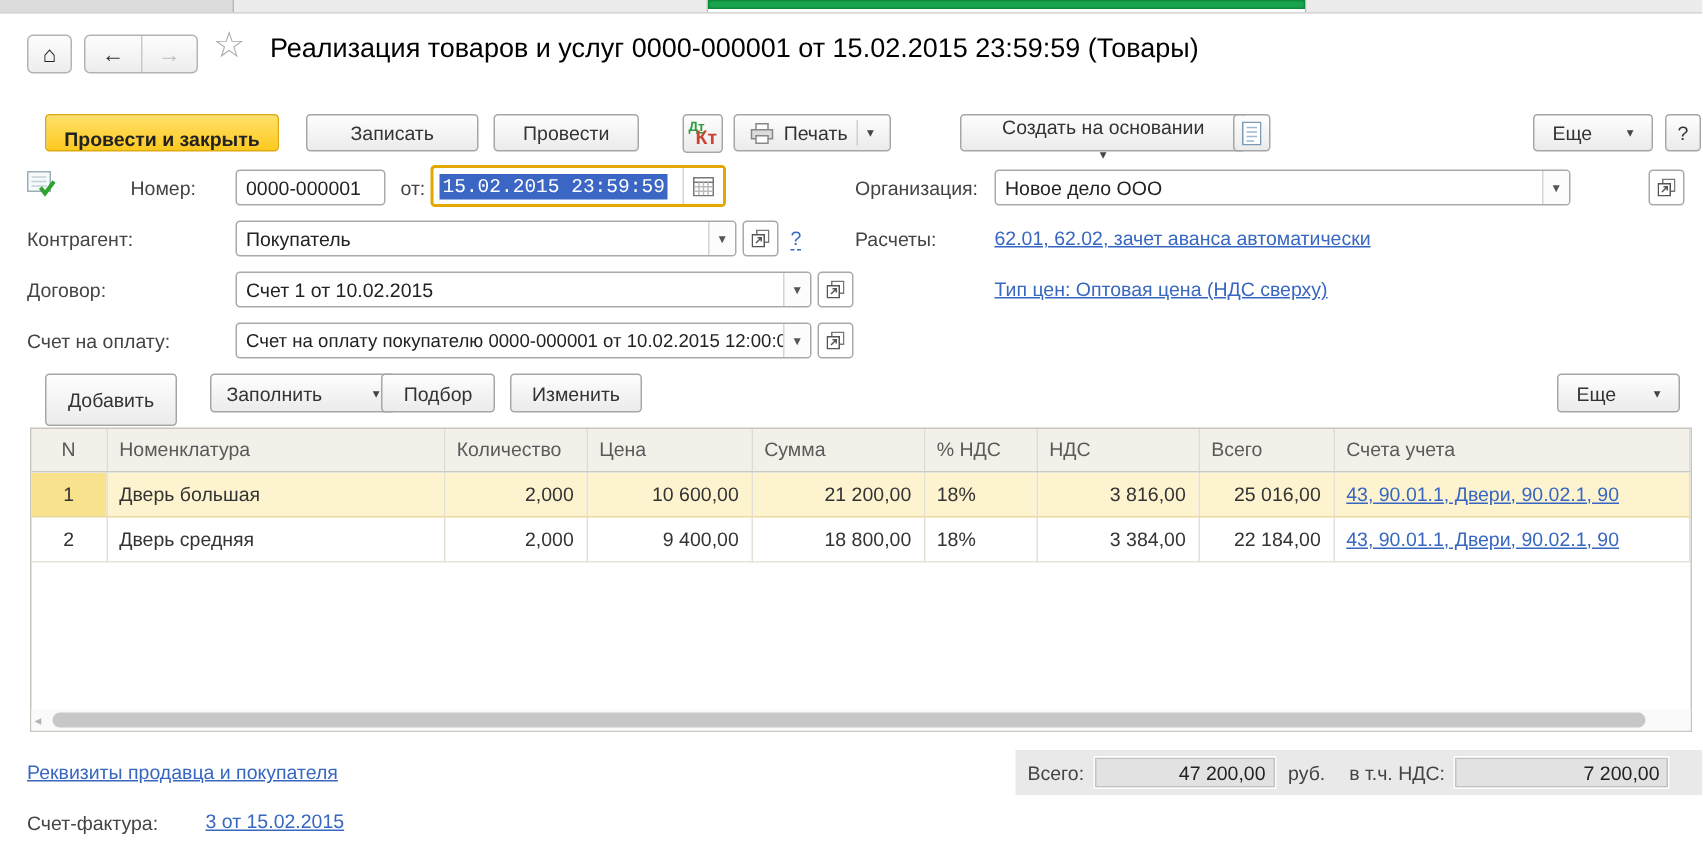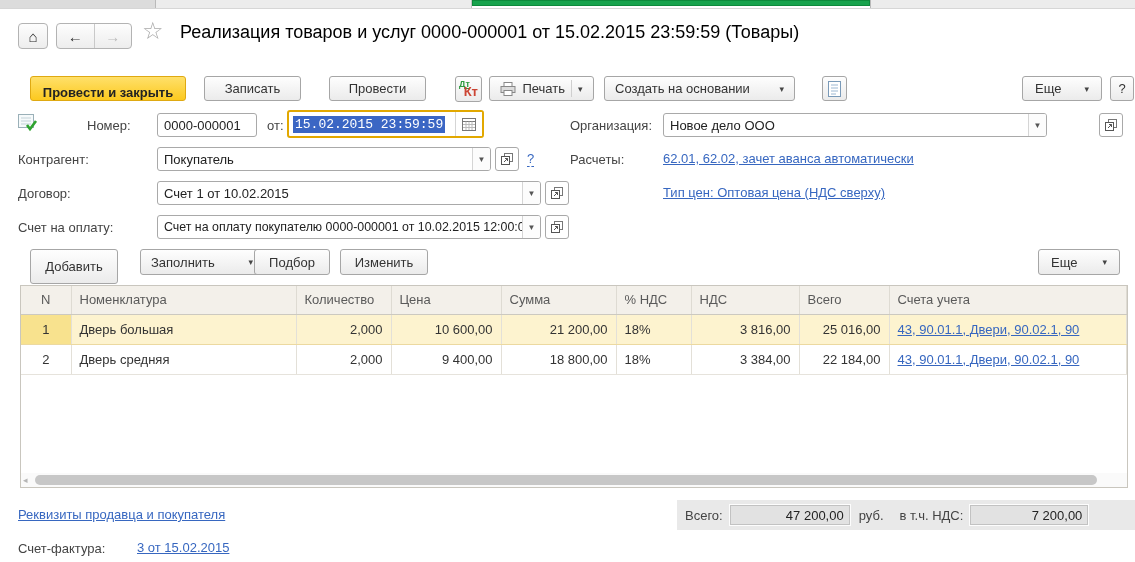--- a/index.html
+++ b/index.html
@@ -22,27 +22,27 @@
   .navgrp .fw{flex:1;display:flex;align-items:center;justify-content:center;font-size:15px;color:#bcbcbc;cursor:pointer;}
   .star{position:absolute;left:142px;top:19px;font-size:24px;color:#a9a9a9;cursor:pointer;line-height:1;}
   .title{position:absolute;left:180px;top:22px;font-size:18px;color:#000;white-space:nowrap;}
 
   
   .btn{position:absolute;display:flex;align-items:center;justify-content:center;gap:6px;height:25px;box-sizing:border-box;
        background:linear-gradient(#fefefe,#ebebeb);border:1px solid #a6a6a6;border-radius:3px;color:#333;cursor:pointer;white-space:nowrap;}
   .btn .caret{font-size:9px;color:#444;}
   .btn .sep{width:1px;align-self:stretch;background:#cfcfcf;margin:3px 0;}
   .btn-yellow{left:30px;top:76px;width:156px;background:linear-gradient(#ffe06a,#fcc91f);border:1px solid #dfa912;font-weight:bold;color:#222;align-items:flex-end;}
-  .btn-save{left:204px;top:76px;width:97px;}
+  .btn-save{left:204px;top:76px;width:115px;}
   .btn-post{left:329px;top:76px;width:97px;}
   .btn-dtkt{left:455px;top:76px;width:27px;height:26px;position:absolute;background:linear-gradient(#fefefe,#ebebeb);border:1px solid #a6a6a6;border-radius:3px;box-sizing:border-box;cursor:pointer;}
   .btn-dtkt .dt{position:absolute;left:3px;top:2px;font-size:9px;font-weight:bold;color:#2e9b3f;text-decoration:underline;}
   .btn-dtkt .kt{position:absolute;right:3px;bottom:2px;font-size:13px;font-weight:bold;color:#cc4433;margin-left:17px;}
   .btn-print{left:489px;top:76px;width:105px;padding:0 6px;}
-  .btn-create{left:604px;top:76px;width:191px;justify-content:space-between;padding:0 10px;}
+  .btn-create{left:640px;top:76px;width:191px;justify-content:space-between;padding:0 10px;flex-direction:column;}
   .btn-docicon{left:822px;top:76px;width:25px;}
   .btn-more1{left:1022px;top:76px;width:80px;justify-content:space-between;padding:0 12px;}
   .btn-help{left:1110px;top:76px;width:24px;}
 
   
   .lbl{position:absolute;color:#444;white-space:nowrap;}
   .field{position:absolute;height:24px;box-sizing:border-box;border:1px solid #a9a9a9;border-radius:3px;background:#fff;display:flex;align-items:center;overflow:hidden;}
   .field .val{flex:1;padding:0 6px;white-space:nowrap;overflow:hidden;color:#222;}
   .field .drop{width:17px;align-self:stretch;display:flex;align-items:center;justify-content:center;font-size:8px;color:#555;border-left:1px solid #d5d5d5;background:#fcfcfc;cursor:pointer;}
   .sqbtn{position:absolute;width:24px;height:24px;box-sizing:border-box;border:1px solid #a9a9a9;border-radius:3px;background:#fff;display:flex;align-items:center;justify-content:center;cursor:pointer;}
@@ -77,21 +77,21 @@
   
   .hscroll{position:absolute;left:21px;top:473px;width:1106px;height:14px;background:#fafafa;}
   .hscroll .arrow{position:absolute;left:2px;top:2px;font-size:9px;color:#b5b5b5;cursor:pointer;}
   .hscroll .thumb{position:absolute;left:14px;top:2px;width:1062px;height:10px;background:#c7c7c7;border-radius:5px;cursor:pointer;}
 
   
   .totals{position:absolute;left:677px;top:500px;width:458px;height:30px;background:#e9e9e9;display:flex;align-items:center;box-sizing:border-box;padding-left:8px;}
   .totals .tlbl{color:#444;white-space:nowrap;}
   .rofield{height:22px;box-sizing:border-box;background:#e2e2e2;border:1px solid #fdfdfd;box-shadow:inset 0 0 0 1px #c2c2c2;display:flex;align-items:center;justify-content:flex-end;padding:0 6px;color:#222;}
   .f1{width:122px;margin:0 8px 0 6px;}
-  .f2{width:120px;margin-left:6px;}
+  .f2{width:144px;margin-left:6px;}
 
   svg{display:block;}
 </style>
 </head>
 <body>
 
 <div id="app">
 
   <div class="strip">
     <div class="seg1"></div>

